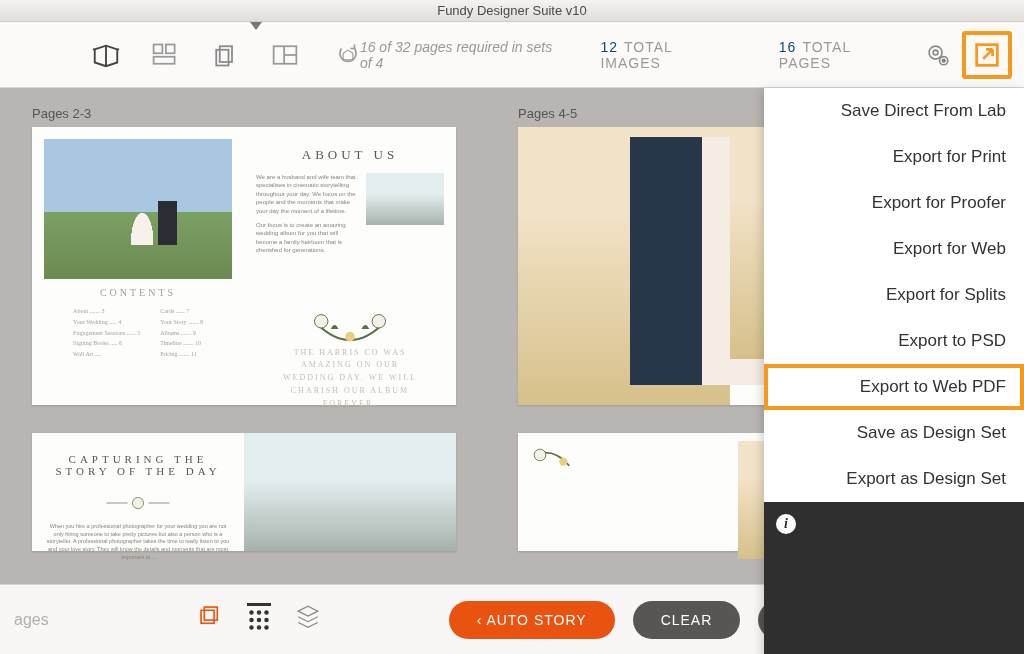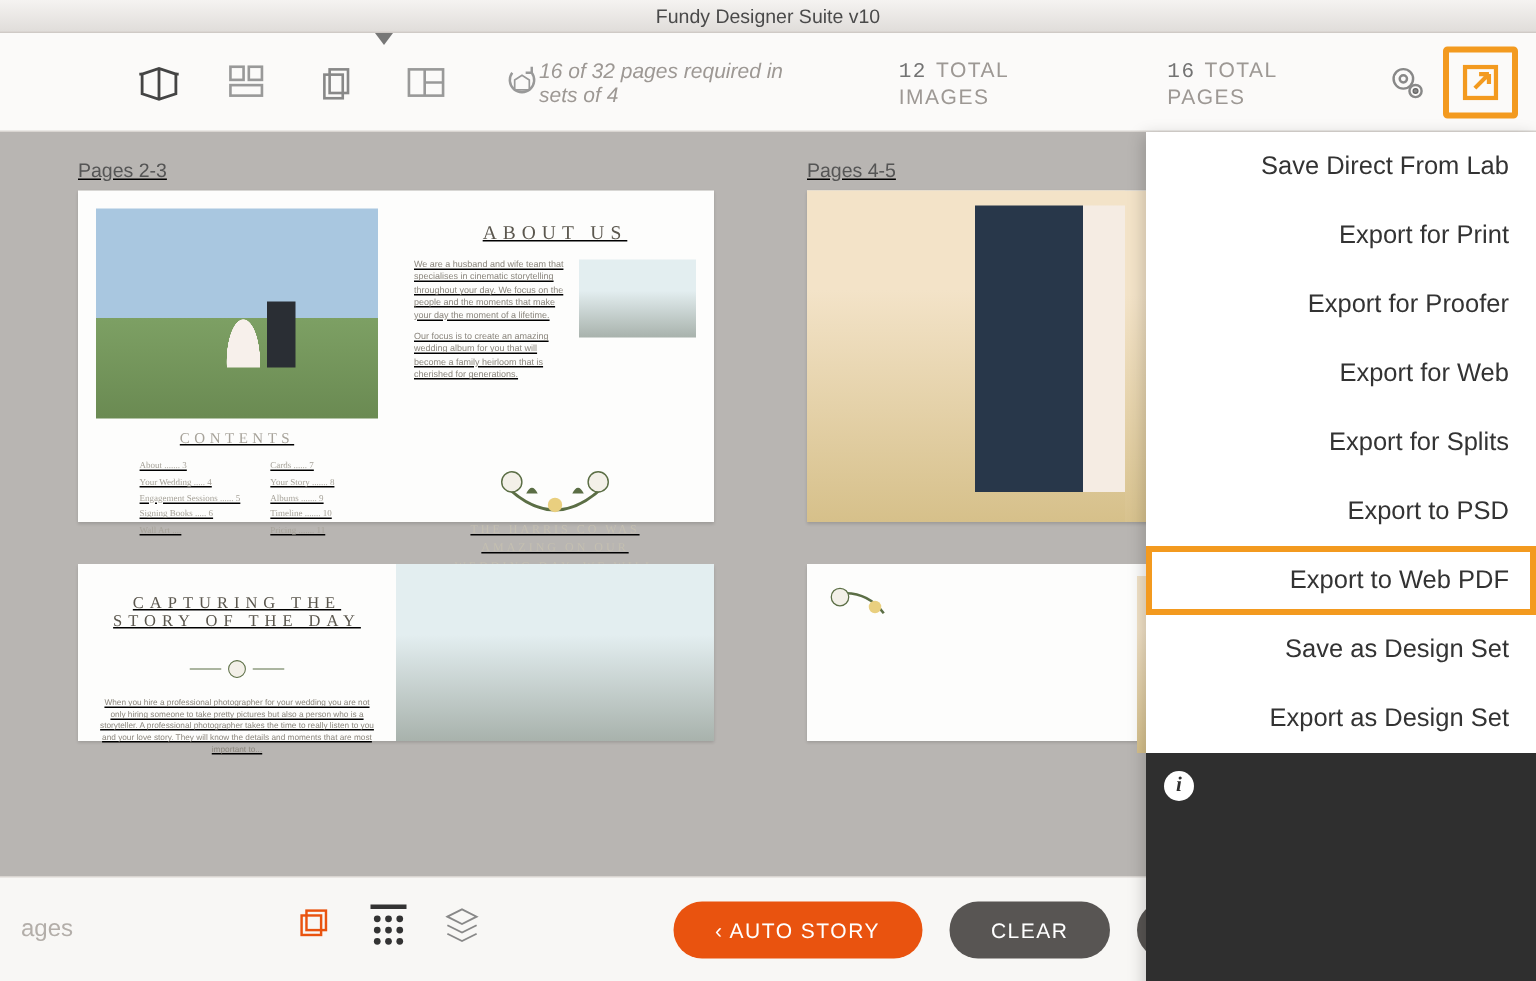--- a/index.html
+++ b/index.html
@@ -52,53 +52,52 @@
   font-size: 14px;
   color: #9d9894;
   font-style: italic;
   margin-left: 34px;
 }
 .toolbar .stat {
   font-size: 14px;
   color: #9d9894;
   letter-spacing: 1px;
 }
-.toolbar .stat .num { color: #737373; margin-right: 6px; font-family: Liberation Mono, monospace; }
+.toolbar .stat .num { color: #0c4a6e; margin-right: 6px; }
 .toolbar .right-icons { margin-left: auto; display: flex; gap: 6px; align-items: center;}
 .export-hl {
   width: 50px; height: 48px;
   border: 4px solid #f39a1f;
   border-radius: 3px;
   display: flex; align-items: center; justify-content: center;
 }
 
 
 .canvas {
   position: absolute;
   top: 88px; bottom: 57px; left: 0; right: 0;
   background: #b8b5b2;
   overflow: hidden;
-  padding: 18px 0 0 52px;
-  text-decoration: underline;
+  padding: 18px 0 0 32px;
 }
 .spread-label {
   font-size: 13px;
   color: #555;
   margin-bottom: 6px;
 }
 .row { display: flex; gap: 62px; margin-bottom: 28px;}
 .spread {
   background: #fdfdfc;
   box-shadow: 0 1px 2px rgba(0,0,0,0.15);
   display: flex;
   position: relative;
 }
 .page {
   width: 212px;
-  height: 221px;
+  height: 278px;
   padding: 12px;
   font-size: 6px;
   color: #888;
   text-align: center;
   position: relative;
 }
 .spread.small .page { height: 118px; }
 
 .photo {
   background: linear-gradient(#a9c7e0 0%, #a9c7e0 52%, #7da064 52%, #6a8a52 100%);

